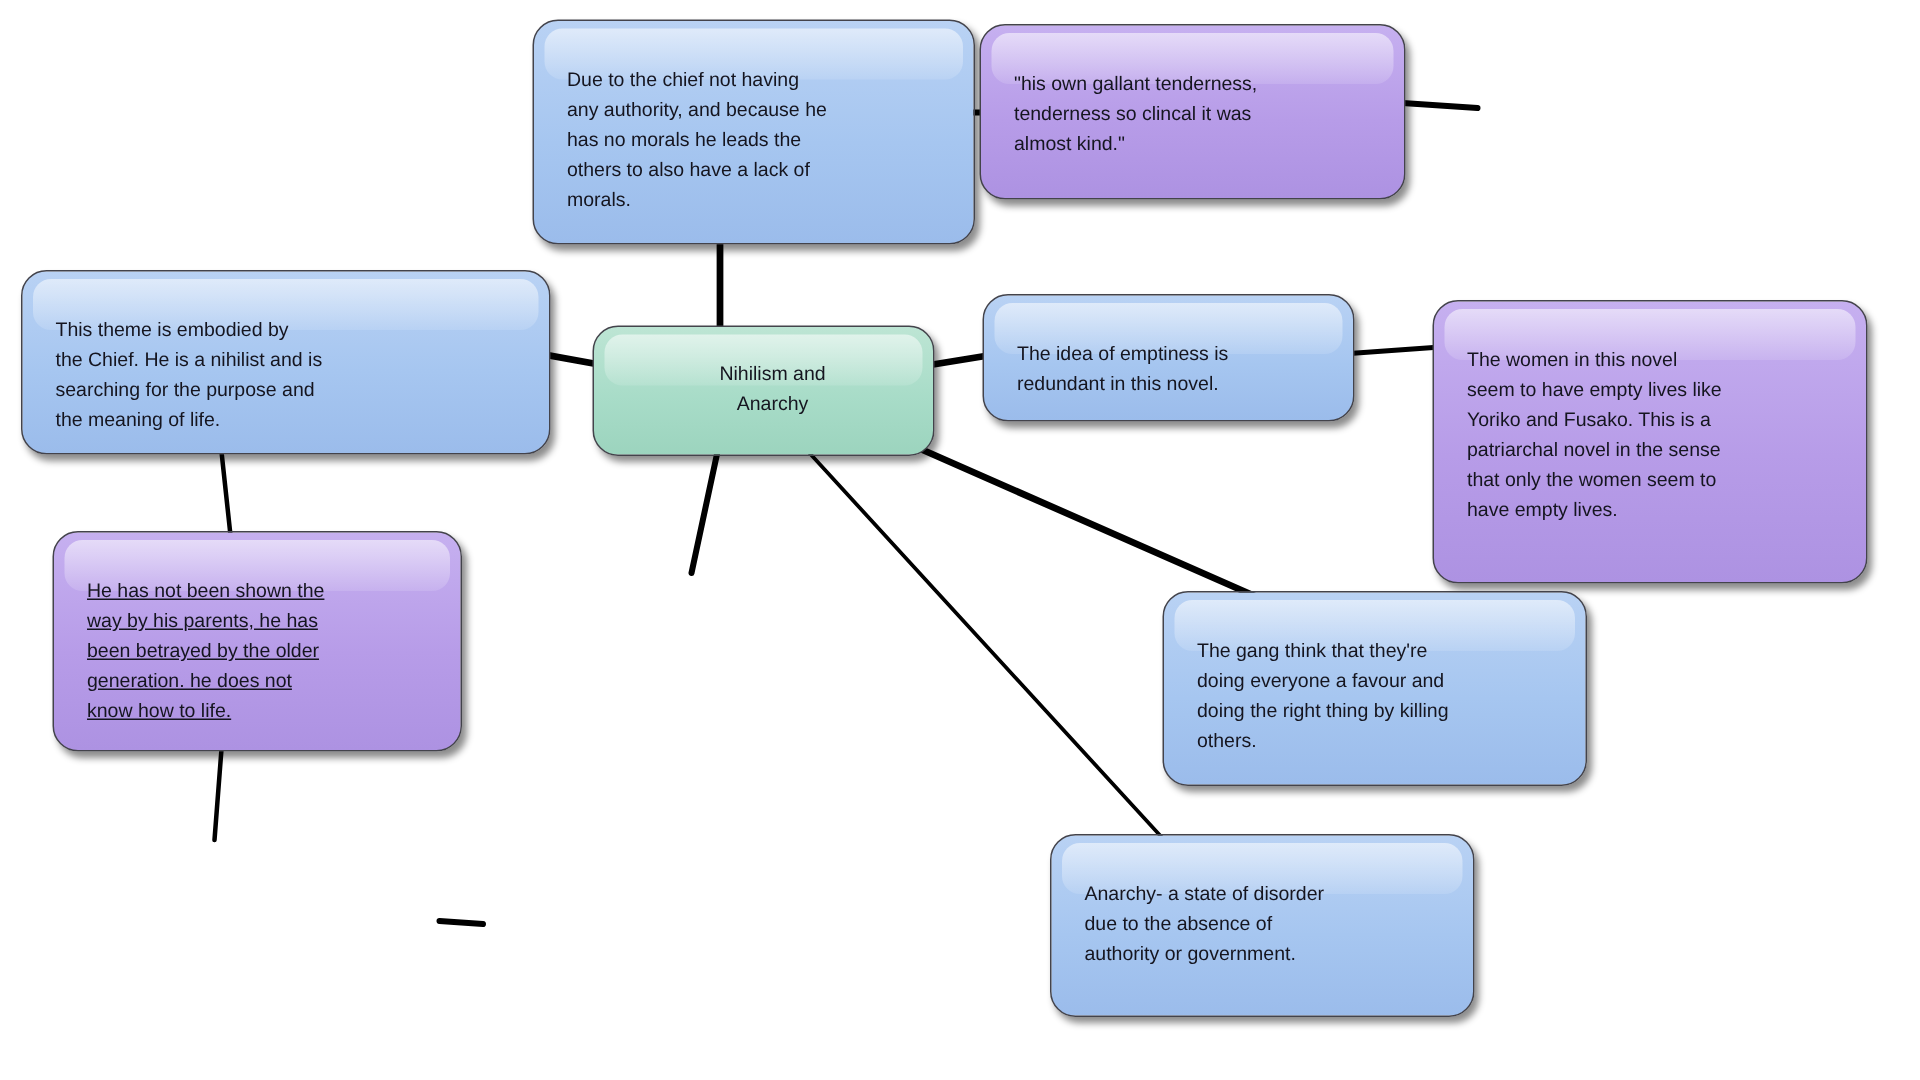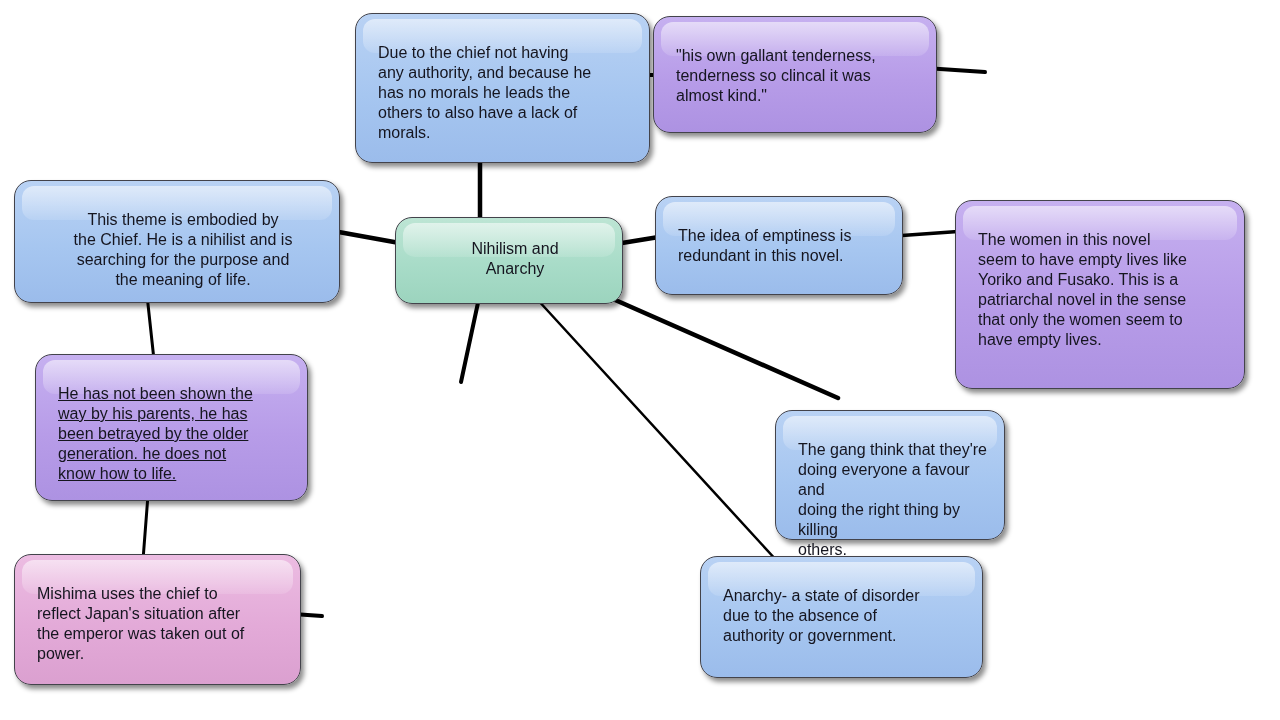--- a/index.html
+++ b/index.html
@@ -19,21 +19,21 @@
   }
   .node {
     position: absolute;
     z-index: 2;
     box-sizing: border-box;
     border: 1.6px solid #43434b;
     border-radius: 17px;
     box-shadow: 3px 4px 5px rgba(0,0,0,0.45);
     padding: 29px 10px 10px 22px;
     color: #15151f;
-    font-size: 16px;
+    font-size: 13px;
     line-height: 20px;
   }
   .node::before {
     content: "";
     position: absolute;
     top: 5px; left: 7px; right: 7px;
     height: 34px;
     border-radius: 12px;
     background: linear-gradient(rgba(255,255,255,0.55), rgba(255,255,255,0.12));
     pointer-events: none;
@@ -79,28 +79,28 @@
 morals.</span>
   </div>
 
   <div class="node purple" style="left:653px; top:16px; width:284px; height:117px;">
     <span class="node-text">"his own gallant tenderness,
 tenderness so clincal it was
 almost kind."</span>
   </div>
 
 
-  <div class="node blue" style="left:14px; top:180px; width:326px; height:123px;text-align:center;">
+  <div class="node blue" style="left:14px; top:180px; width:353px; height:123px;">
     <span class="node-text">This theme is embodied by
 the Chief. He is a nihilist and is
 searching for the purpose and
 the meaning of life.</span>
   </div>
 
-  <div class="node blue" style="left:655px; top:196px; width:248px; height:99px;">
+  <div class="node blue" style="left:655px; top:196px; width:248px; height:85px;">
     <span class="node-text">The idea of emptiness is
 redundant in this novel.</span>
   </div>
 
   <div class="node purple" style="left:955px; top:200px; width:290px; height:189px;">
     <span class="node-text">The women in this novel
 seem to have empty lives like
 Yoriko and Fusako. This is a
 patriarchal novel in the sense
 that only the women seem to
@@ -109,33 +109,27 @@
 
   <div class="node purple" style="left:35px; top:354px; width:273px; height:147px;text-decoration:underline;">
     <span class="node-text">He has not been shown the
 way by his parents, he has
 been betrayed by the older
 generation. he does not
 know how to life.</span>
   </div>
 
 
-  <div class="node blue" style="left:775px; top:394px; width:230px; height:130px;margin-top:16px;">
+  <div class="node blue" style="left:775px; top:394px; width:283px; height:130px;">
     <span class="node-text">The gang think that they're
 doing everyone a favour and
 doing the right thing by killing
 others.</span>
   </div>
 
-  <div class="node pink" style="left:14px; top:554px; width:287px; height:131px;">
-    <span class="node-text">Mishima uses the chief to
-reflect Japan's situation after
-the emperor was taken out of
-power.</span>
-  </div>
 
 
   <div class="node blue" style="left:700px; top:556px; width:283px; height:122px;">
     <span class="node-text">Anarchy- a state of disorder
 due to the absence of
 authority or government.</span>
   </div>
 
 </div>
 

